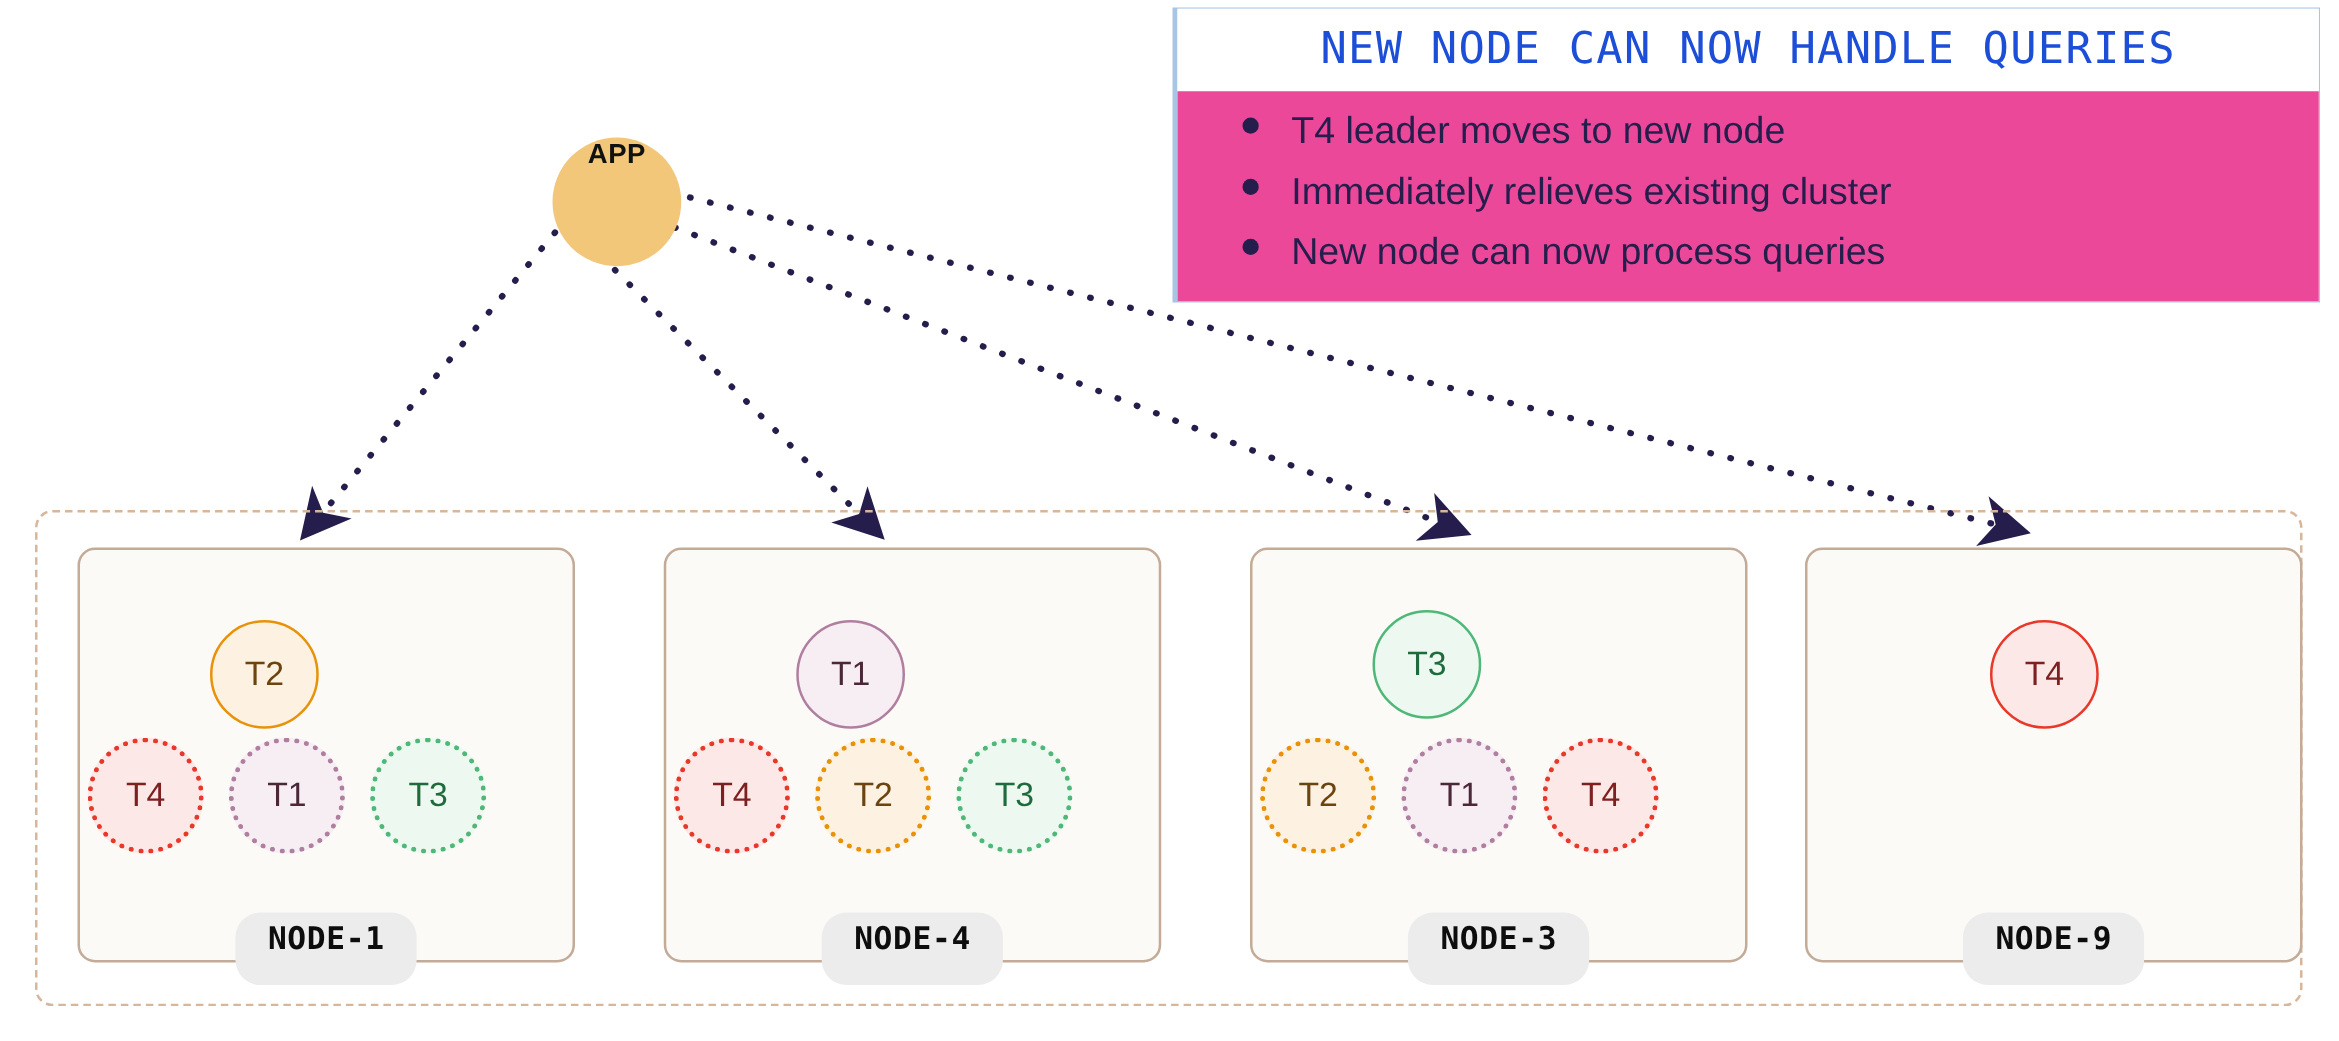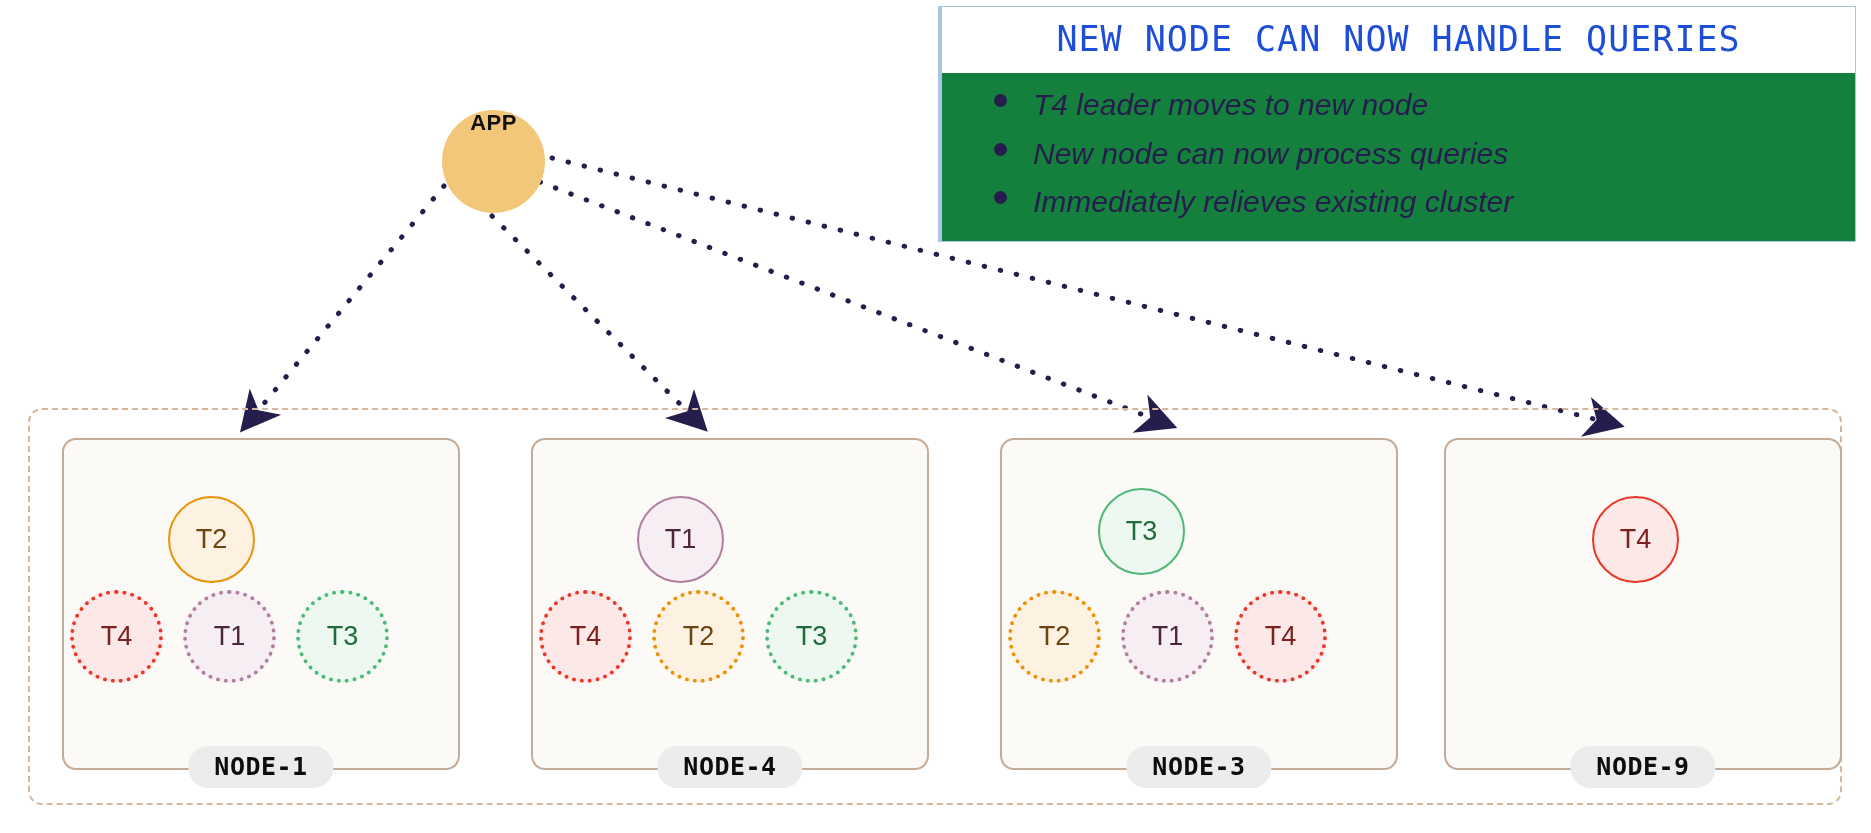--- a/index.html
+++ b/index.html
@@ -72,21 +72,21 @@
     box-sizing:border-box;
   }
   #node-0{left:62px;}
   #node-1{left:531px;}
   #node-2{left:1000px;}
   #node-3{left:1444px;}
 
   .node-label{
     position:absolute;bottom:-20px;left:50%;transform:translateX(-50%);
     background:#ececec;border-radius:20px;
-    padding:6px 26px 7px 26px;
+    padding:6px 26px 23px 26px;
     font-family:"DejaVu Sans Mono","Liberation Mono",monospace;
     font-size:25px;font-weight:bold;color:#0d0d0d;white-space:nowrap;
     letter-spacing:0.5px;
   }
 
   
   .leader{
     position:absolute;width:87px;height:87px;border-radius:50%;
     display:flex;align-items:center;justify-content:center;
     font-size:27px;box-sizing:border-box;border-width:2px;border-style:solid;
@@ -123,32 +123,32 @@
       <line x1="552" y1="158" x2="1614" y2="424" marker-end="url(#ah)" stroke="#251e4d"></line>
     </g>
   </svg>
 
   <div id="app-node" style="background: rgb(242, 199, 121);">
     <span>APP</span>
   </div>
 
   <div id="info-box" style="border-color: rgb(169, 196, 228);">
     <div id="info-title" style="color: #1d4ed8;">NEW NODE CAN NOW HANDLE QUERIES</div>
-    <div id="info-body" style="background: #15803d; font-style: italic;">
+    <div id="info-body" style="background: #ec4899;">
       <div class="info-item">
         <span class="info-bullet"></span>
         <span class="info-text">T4 leader moves to new node</span>
       </div>
       <div class="info-item">
         <span class="info-bullet"></span>
-        <span class="info-text">New node can now process queries</span>
+        <span class="info-text">Immediately relieves existing cluster</span>
       </div>
       <div class="info-item">
         <span class="info-bullet"></span>
-        <span class="info-text">Immediately relieves existing cluster</span>
+        <span class="info-text">New node can now process queries</span>
       </div>
     </div>
   </div>
 
 
   <div id="cluster" style="border-color: rgb(214, 183, 155);"></div>
 
   <div class="node-box" id="node-0">
     <div class="leader" style="background: rgb(253, 242, 226); border-color: rgb(232, 146, 10); color: rgb(107, 68, 16); left: 104px; top: 56px;">
       <span>T2</span>

